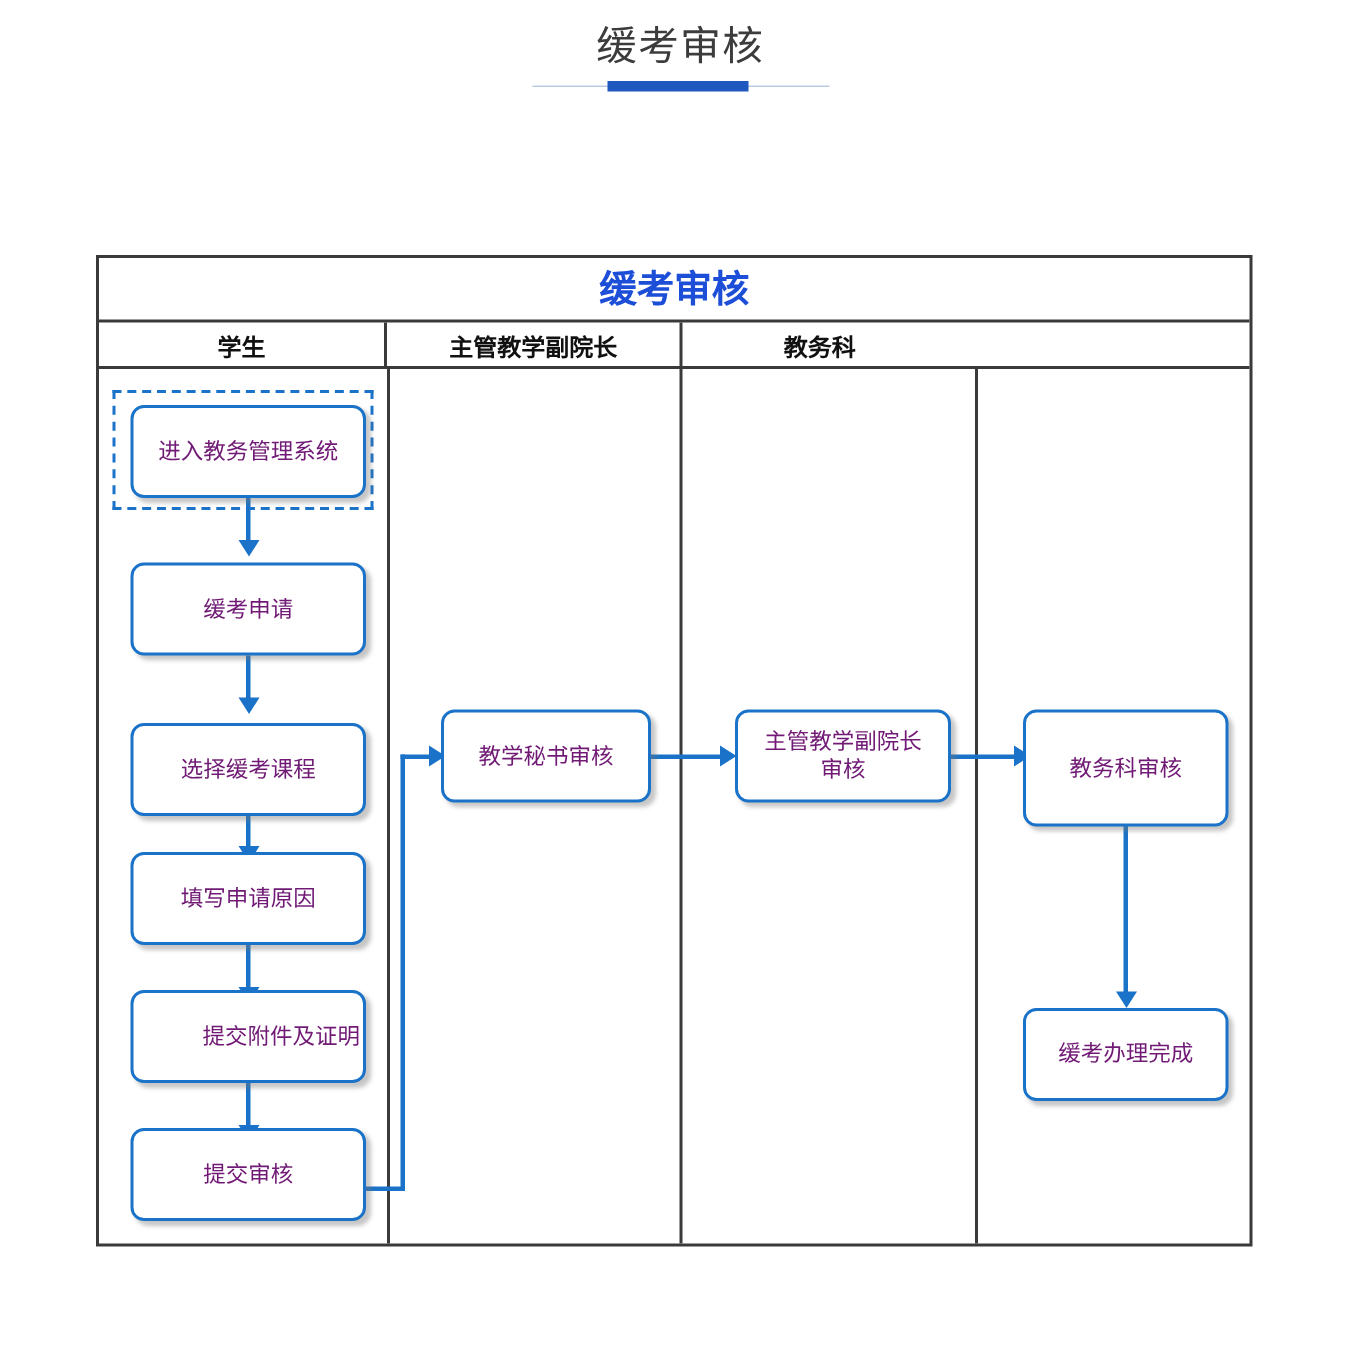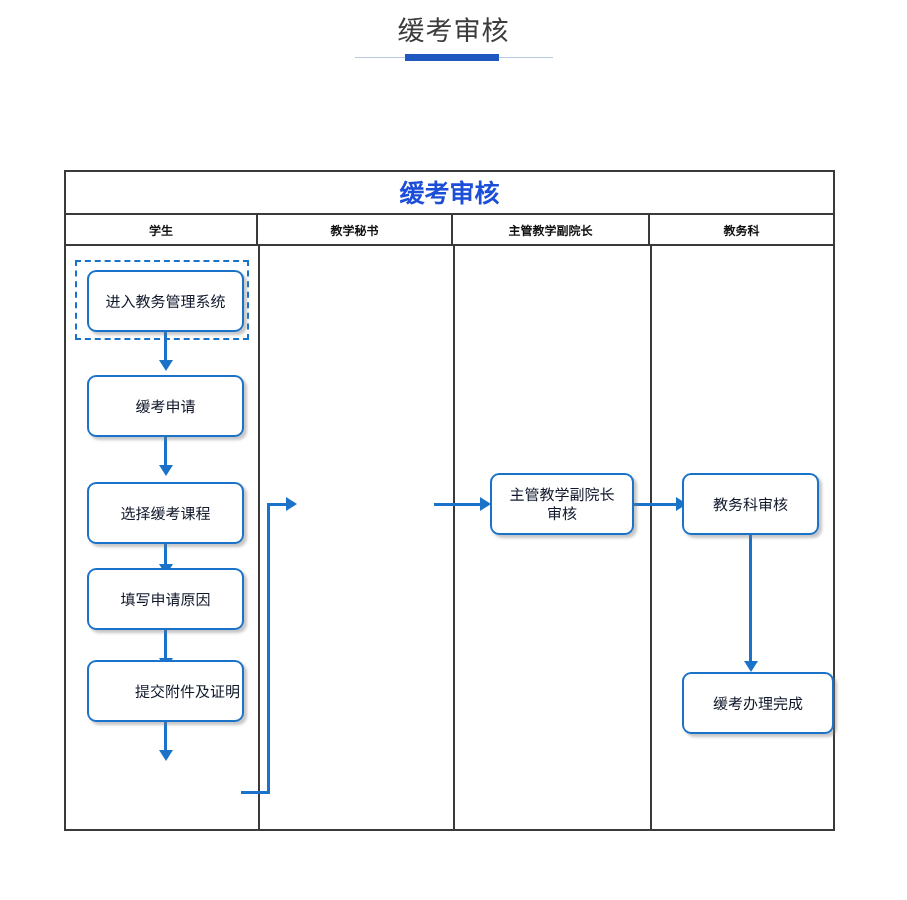--- a/index.html
+++ b/index.html
@@ -84,21 +84,21 @@
     height: 31px;
     display: flex;
     border-bottom: 2px solid #3a3a3a;
     box-sizing: border-box;
   }
   .lane-header-cell {
     height: 100%;
     display: flex;
     align-items: center;
     justify-content: center;
-    font-size: 12px;
+    font-size: 16px;
     font-weight: bold;
     color: #111111;
     box-sizing: border-box;
     border-right: 2px solid #3a3a3a;
   }
   .lane-header-cell:last-child { border-right: none; }
   .lane-col-0 { width: 192px; }
   .lane-col-1 { width: 195px; }
   .lane-col-2 { width: 197px; }
   .lane-col-3 { width: 183px; }
@@ -115,21 +115,21 @@
   .lane-divider.d2 { left: 387px; }
   .lane-divider.d3 { left: 584px; }
 
   
   .node {
     position: absolute;
     box-sizing: border-box;
     border: 2px solid #1a73c8;
     border-radius: 9px;
     background: #ffffff;
-    color: #0f172a;
+    color: #701a75;
     font-size: 15px;
     line-height: 19px;
     display: flex;
     align-items: center;
     justify-content: center;
     text-align: center;
     box-shadow: 3px 3px 3px rgba(120,120,120,0.42);
     z-index: 3;
     white-space: pre-line;
   }
@@ -177,21 +177,20 @@
   <div class="page-title">缓考审核</div>
   <div class="title-rule"></div>
   <div class="title-rule-accent"></div>
 
   <div class="lane-table">
 
     <div class="lane-title">缓考审核</div>
 
     <div class="lane-headers">
       <div class="lane-header-cell lane-col-0">学生</div>
-      <div class="lane-header-cell lane-col-1">教学秘书</div>
       <div class="lane-header-cell lane-col-2">主管教学副院长</div>
       <div class="lane-header-cell lane-col-3">教务科</div>
     </div>
 
     <div class="lane-divider d1"></div>
     <div class="lane-divider d2"></div>
     <div class="lane-divider d3"></div>
 
     <div class="selection-box" style="left:9px; top:88px; width:174px; height:80px;"></div>
 
@@ -213,37 +212,39 @@
     <div class="node" style="left:21px; top:396px; width:157px; height:62px;">填写申请原因</div>
 
     <div class="conn-v" style="left:98px; top:458px; width:3px; height:31px;"></div>
     <div class="arrow-down" style="left:93px; top:486px;"></div>
 
     <div class="node" style="left:21px; top:488px; width:157px; height:62px;padding-left:44px;">提交附件及证明</div>
 
     <div class="conn-v" style="left:98px; top:550px; width:3px; height:31px;"></div>
     <div class="arrow-down" style="left:93px; top:578px;"></div>
 
+    <div class="node" style="left:21px; top:580px; width:157px; height:62px;">提交审核</div>
 
     <div class="conn-h" style="left:175px; top:619px; width:29px; height:3px;"></div>
     <div class="conn-v" style="left:201px; top:331px; width:3px; height:291px;"></div>
     <div class="conn-h" style="left:201px; top:331px; width:23px; height:3px;"></div>
     <div class="arrow-right" style="left:220px; top:325px;"></div>
 
+    <div class="node" style="left:228px; top:301px; width:140px; height:62px;">教学秘书审核</div>
 
     <div class="conn-h" style="left:368px; top:331px; width:50px; height:3px;"></div>
     <div class="arrow-right" style="left:414px; top:325px;"></div>
 
     <div class="node" style="left:424px; top:301px; width:144px; height:62px;">主管教学副院长
 审核</div>
 
     <div class="conn-h" style="left:568px; top:331px; width:46px; height:3px;"></div>
     <div class="arrow-right" style="left:610px; top:325px;"></div>
 
-    <div class="node" style="left:616px; top:301px; width:137px; height:62px;">教务科审核</div>
+    <div class="node" style="left:616px; top:301px; width:137px; height:78px;">教务科审核</div>
 
     <div class="conn-v" style="left:683px; top:363px; width:3px; height:130px;"></div>
     <div class="arrow-down" style="left:678px; top:489px;"></div>
 
-    <div class="node" style="left:616px; top:500px; width:152px; height:62px;">缓考办理完成</div>
+    <div class="node" style="left:616px; top:500px; width:137px; height:62px;font-family:Liberation Mono, monospace;">缓考办理完成</div>
 
   </div>
 </div>
 
 </body></html>

